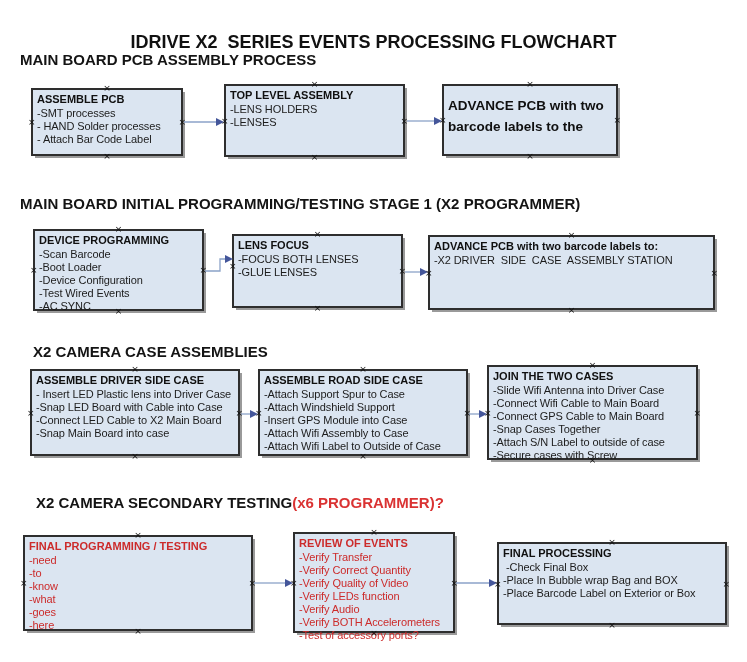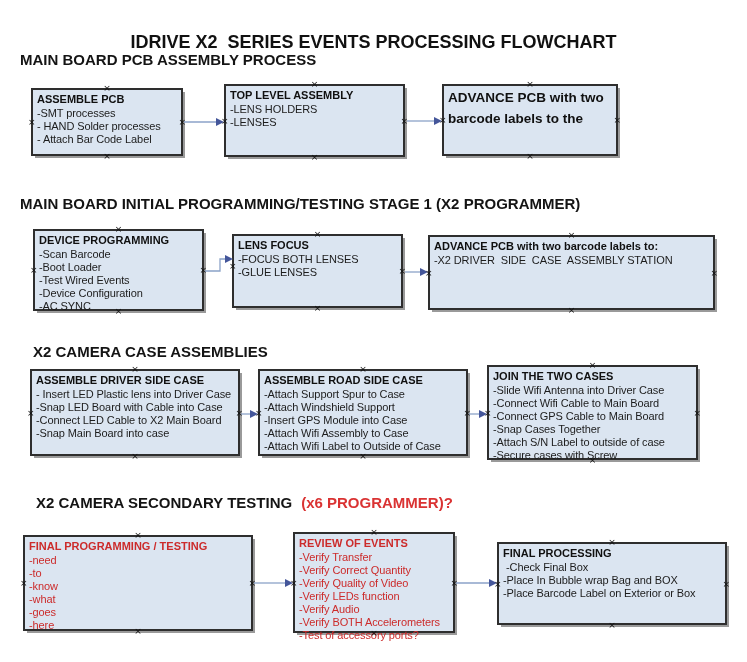--- a/index.html
+++ b/index.html
@@ -5,30 +5,30 @@
   html,body{margin:0;padding:0;background:#fff;}
   #canvas{position:relative;width:747px;height:662px;background:#ffffff;overflow:hidden;
           font-family:"Liberation Sans",sans-serif;color:var(--text,#1a1a1a);}
   #page-title{position:absolute;top:20px;left:0;width:747px;text-align:center;
           font-weight:bold;font-size:18px;white-space:pre;color:#111;}
   .sech{position:absolute;font-weight:bold;font-size:15px;white-space:pre;color:#141414;}
   #sh0{left:20px;top:51px;}
   #sh1{left:20px;top:195px;}
   #sh2{left:33px;top:343px;text-align:right;}
   #sh3{left:36px;top:494px;}
-  .sech .suffix{color:var(--heading-red,#da3333);margin-left:9px;}
+  .sech .suffix{color:var(--heading-red,#da3333);}
 
   .fbox{position:absolute;background:var(--box-fill,#dbe5f1);
         border:2px solid var(--box-border,#2e2e2e);
         box-shadow:3px 3px 0 -1px var(--box-shadow,#9a9a9a);
         padding:1px 4px 0 4px;box-sizing:border-box;}
   .bt{font-weight:bold;font-size:11px;line-height:16px;white-space:pre-wrap;color:#101010;}
   .bi{font-size:11px;line-height:13px;white-space:pre-wrap;letter-spacing:-0.1px;color:#1c1c1c;}
   .red .bt,.red .bi{color:var(--red-text,#cc2b2b);}
-  .boldbox .bt{font-size:13.5px;line-height:21px;}
+  .boldbox .bt{font-size:13.5px;line-height:21px;margin-top:8px;}
   .boldbox .bi{font-weight:bold;font-size:13.5px;line-height:21px;color:#101010;}
 
   #b00{left:31px;top:88px;width:152px;height:68px;}
   #b01{left:224px;top:84px;width:181px;height:73px;}
   #b02{left:442px;top:84px;width:176px;height:72px;}
   #b10{left:33px;top:229px;width:171px;height:82px;}
   #b11{left:232px;top:234px;width:171px;height:74px;}
   #b12{left:428px;top:235px;width:287px;height:75px;}
   #b20{left:30px;top:369px;width:210px;height:87px;}
   #b21{left:258px;top:369px;width:210px;height:87px;}
@@ -94,22 +94,22 @@
   <span class="hdl h-top">×</span>
       <span class="hdl h-bottom">×</span>
       <span class="hdl h-left">×</span>
       <span class="hdl h-right">×</span>
     </div>
 
   <div class="fbox" id="b10">
     <div class="bt">DEVICE PROGRAMMING</div>
     <div class="bi">-Scan Barcode</div>
     <div class="bi">-Boot Loader</div>
+    <div class="bi">-Device Configuration</div>
     <div class="bi">-Test Wired Events</div>
-    <div class="bi">-Device Configuration</div>
     <div class="bi">-AC SYNC</div>
   <span class="hdl h-top">×</span>
       <span class="hdl h-bottom">×</span>
       <span class="hdl h-left">×</span>
       <span class="hdl h-right">×</span>
     </div>
   <div class="fbox" id="b11">
     <div class="bt">LENS FOCUS</div>
     <div class="bi">-FOCUS BOTH LENSES</div>
     <div class="bi">-GLUE LENSES</div>

